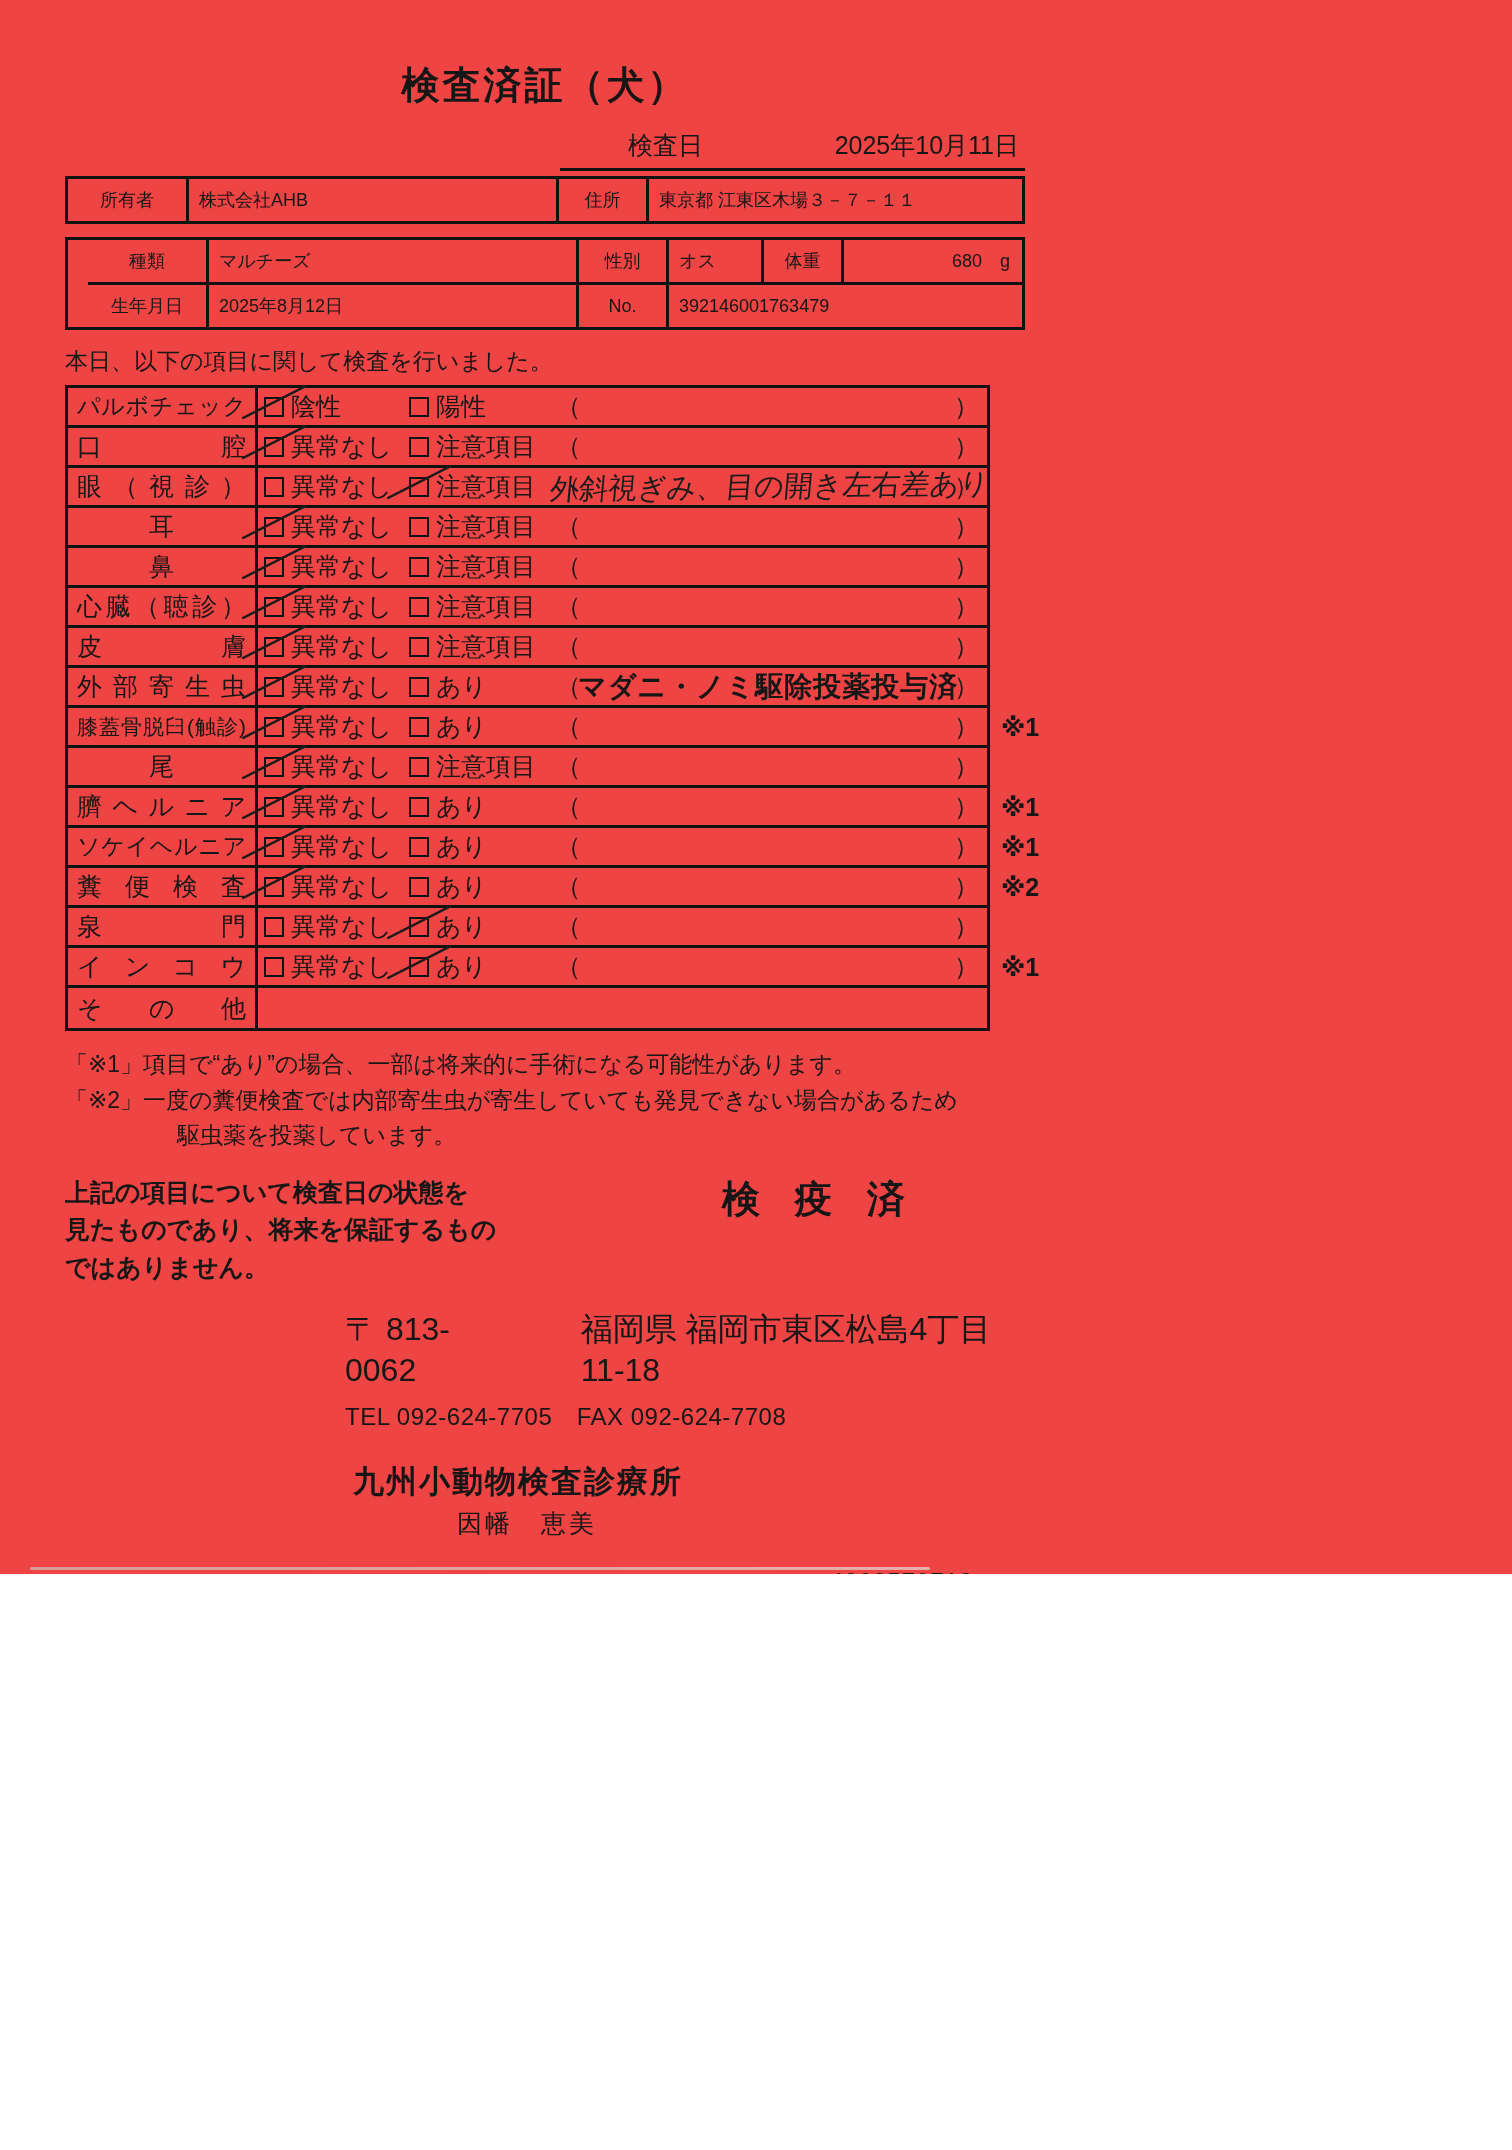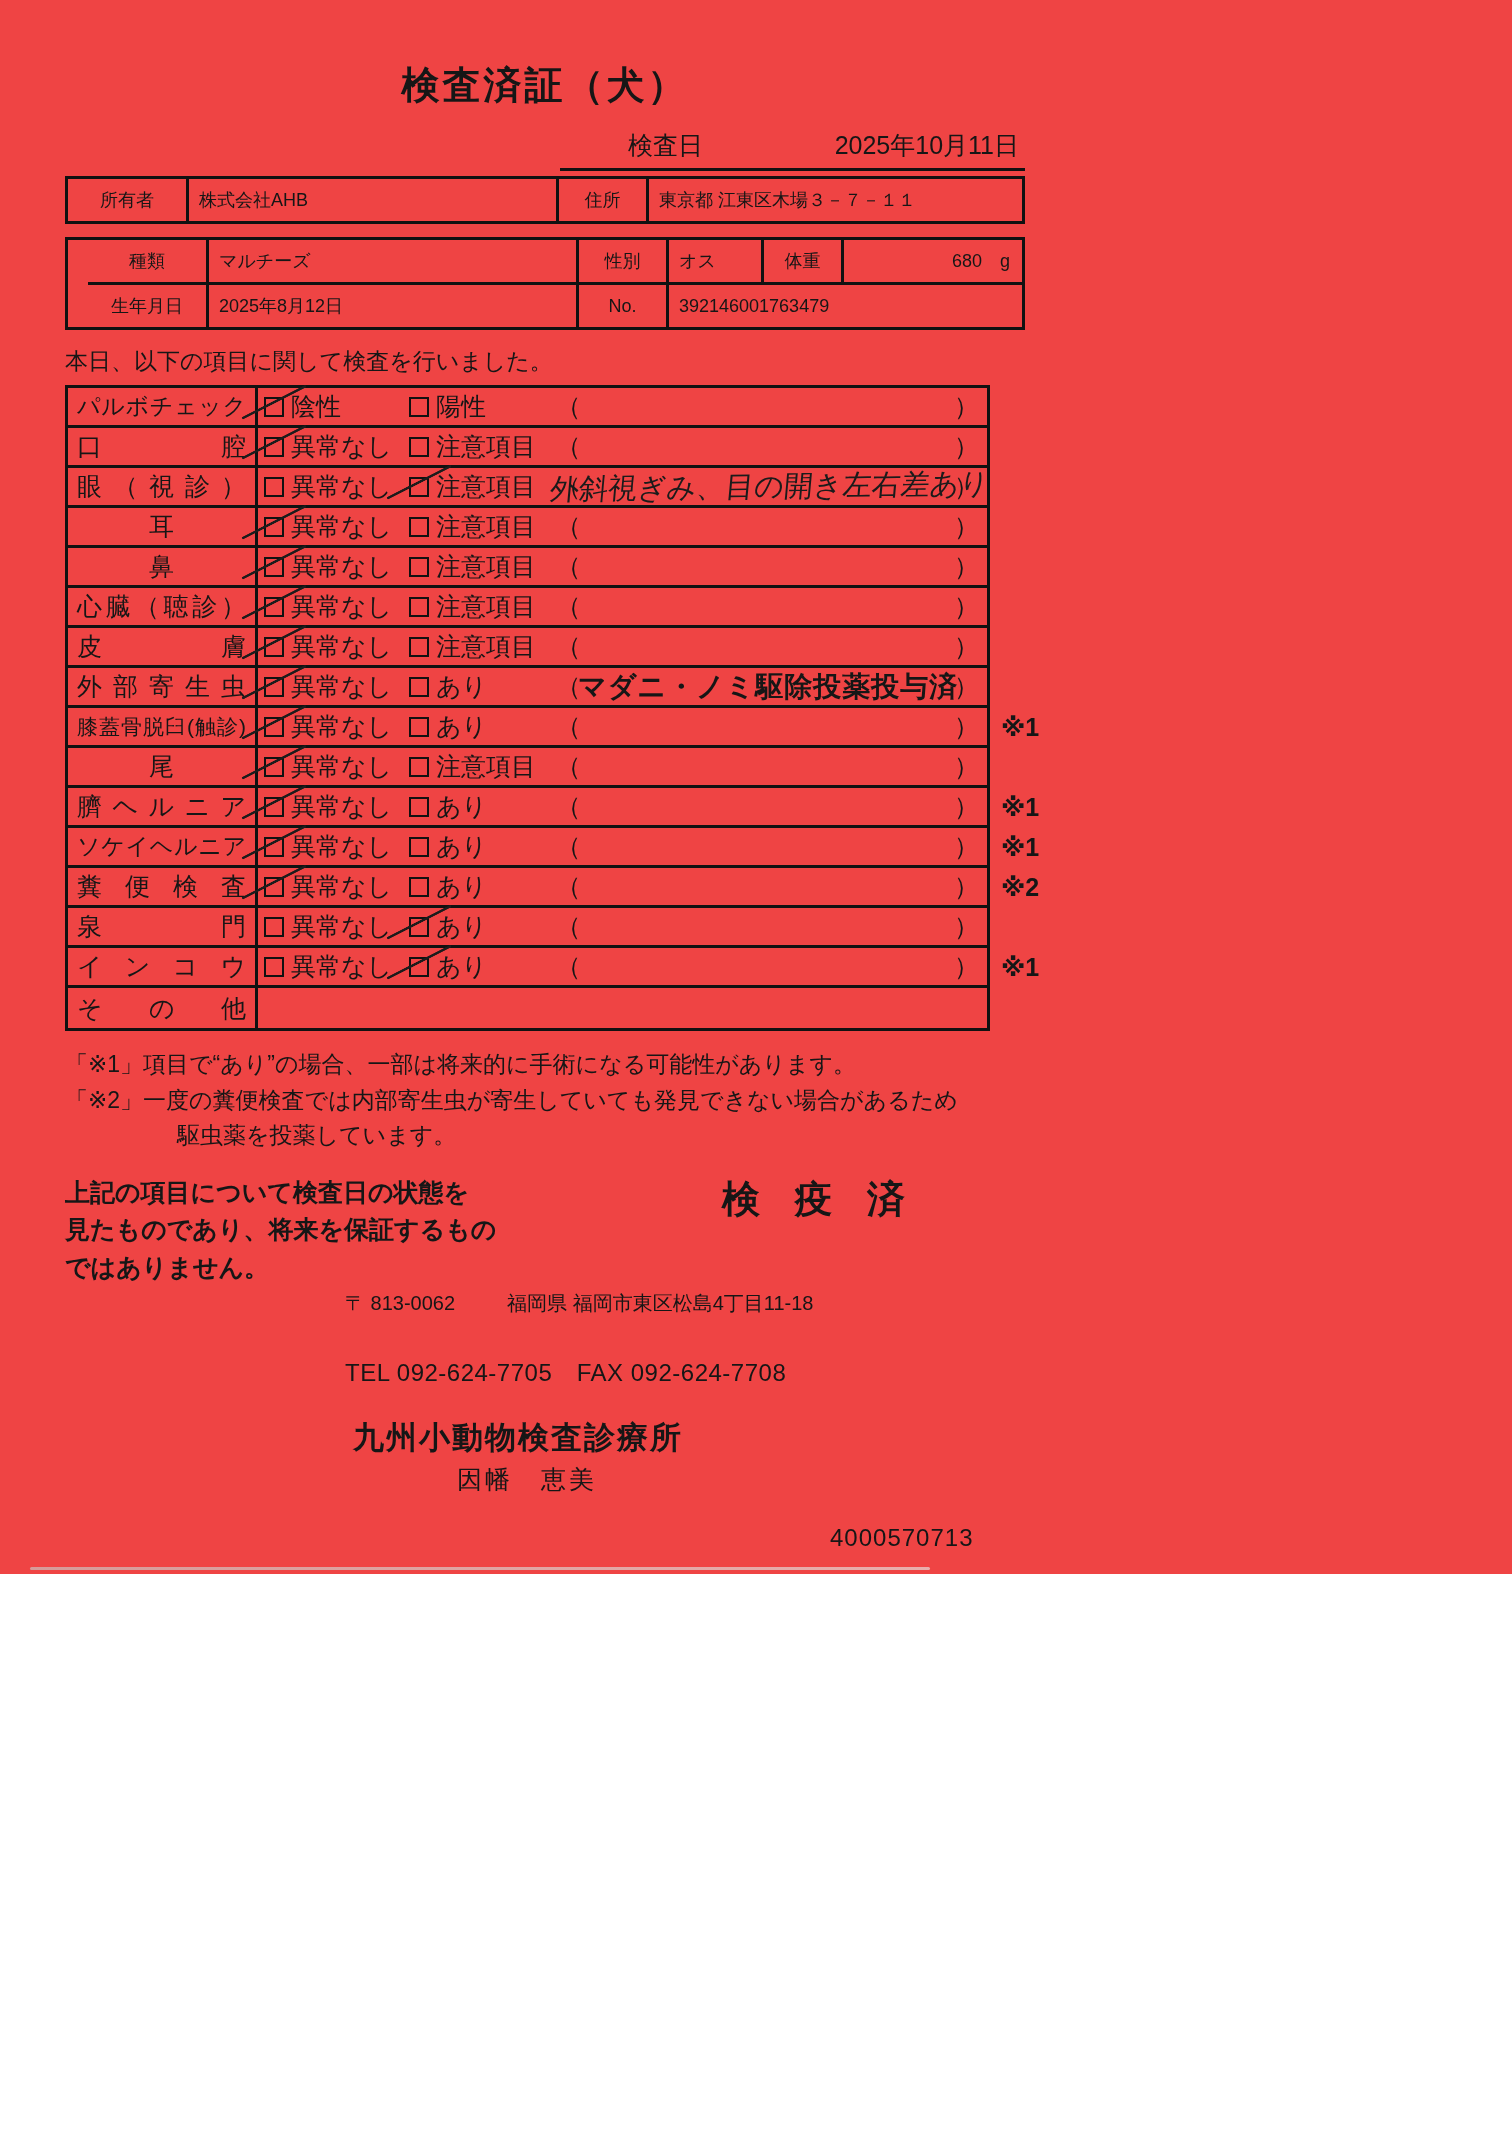--- a/index.html
+++ b/index.html
@@ -59,22 +59,22 @@
   }
   .rmark { position:absolute; left:calc(100% + 14px); top:50%; transform:translateY(-50%); font-size:25px; font-weight:600; white-space:nowrap; }
 
   .footnotes { margin-top:16px; font-size:23px; line-height:1.55; }
   .fn-indent { padding-left:112px; }
 
   .bottom-flex { display:flex; align-items:flex-start; margin-top:20px; }
   .disclaimer { font-size:25px; font-weight:700; line-height:1.5; }
   .stamp { font-size:38px; font-weight:700; letter-spacing:12px; margin-left:auto; margin-right:108px; white-space:nowrap; }
 
-  .clinic-address { margin-top:4px; margin-left:280px; font-size:20px; display:flex; gap:52px; }
-  .clinic-tel { margin-top:40px; margin-left:280px; font-size:24px; letter-spacing:0.5px; }
+  .clinic-address { margin-top:22px; margin-left:280px; font-size:32px; display:flex; gap:76px; }
+  .clinic-tel { margin-top:12px; margin-left:280px; font-size:24px; letter-spacing:0.5px; }
   .clinic-name { margin-top:28px; margin-left:288px; font-size:31px; font-weight:700; letter-spacing:2px; }
   .clinic-person { margin-top:4px; margin-left:392px; font-size:25px; letter-spacing:3px; }
   .clinic-serial { margin-top:28px; margin-left:765px; font-size:24px; letter-spacing:1px; }
 
   .scan-edge { position:absolute; left:30px; bottom:4px; width:900px; height:3px;
     background:linear-gradient(to right,#c9c9c7,#e6e6e4); opacity:.65; border-radius:2px; }
 </style>
 </head>
 <body>
 

